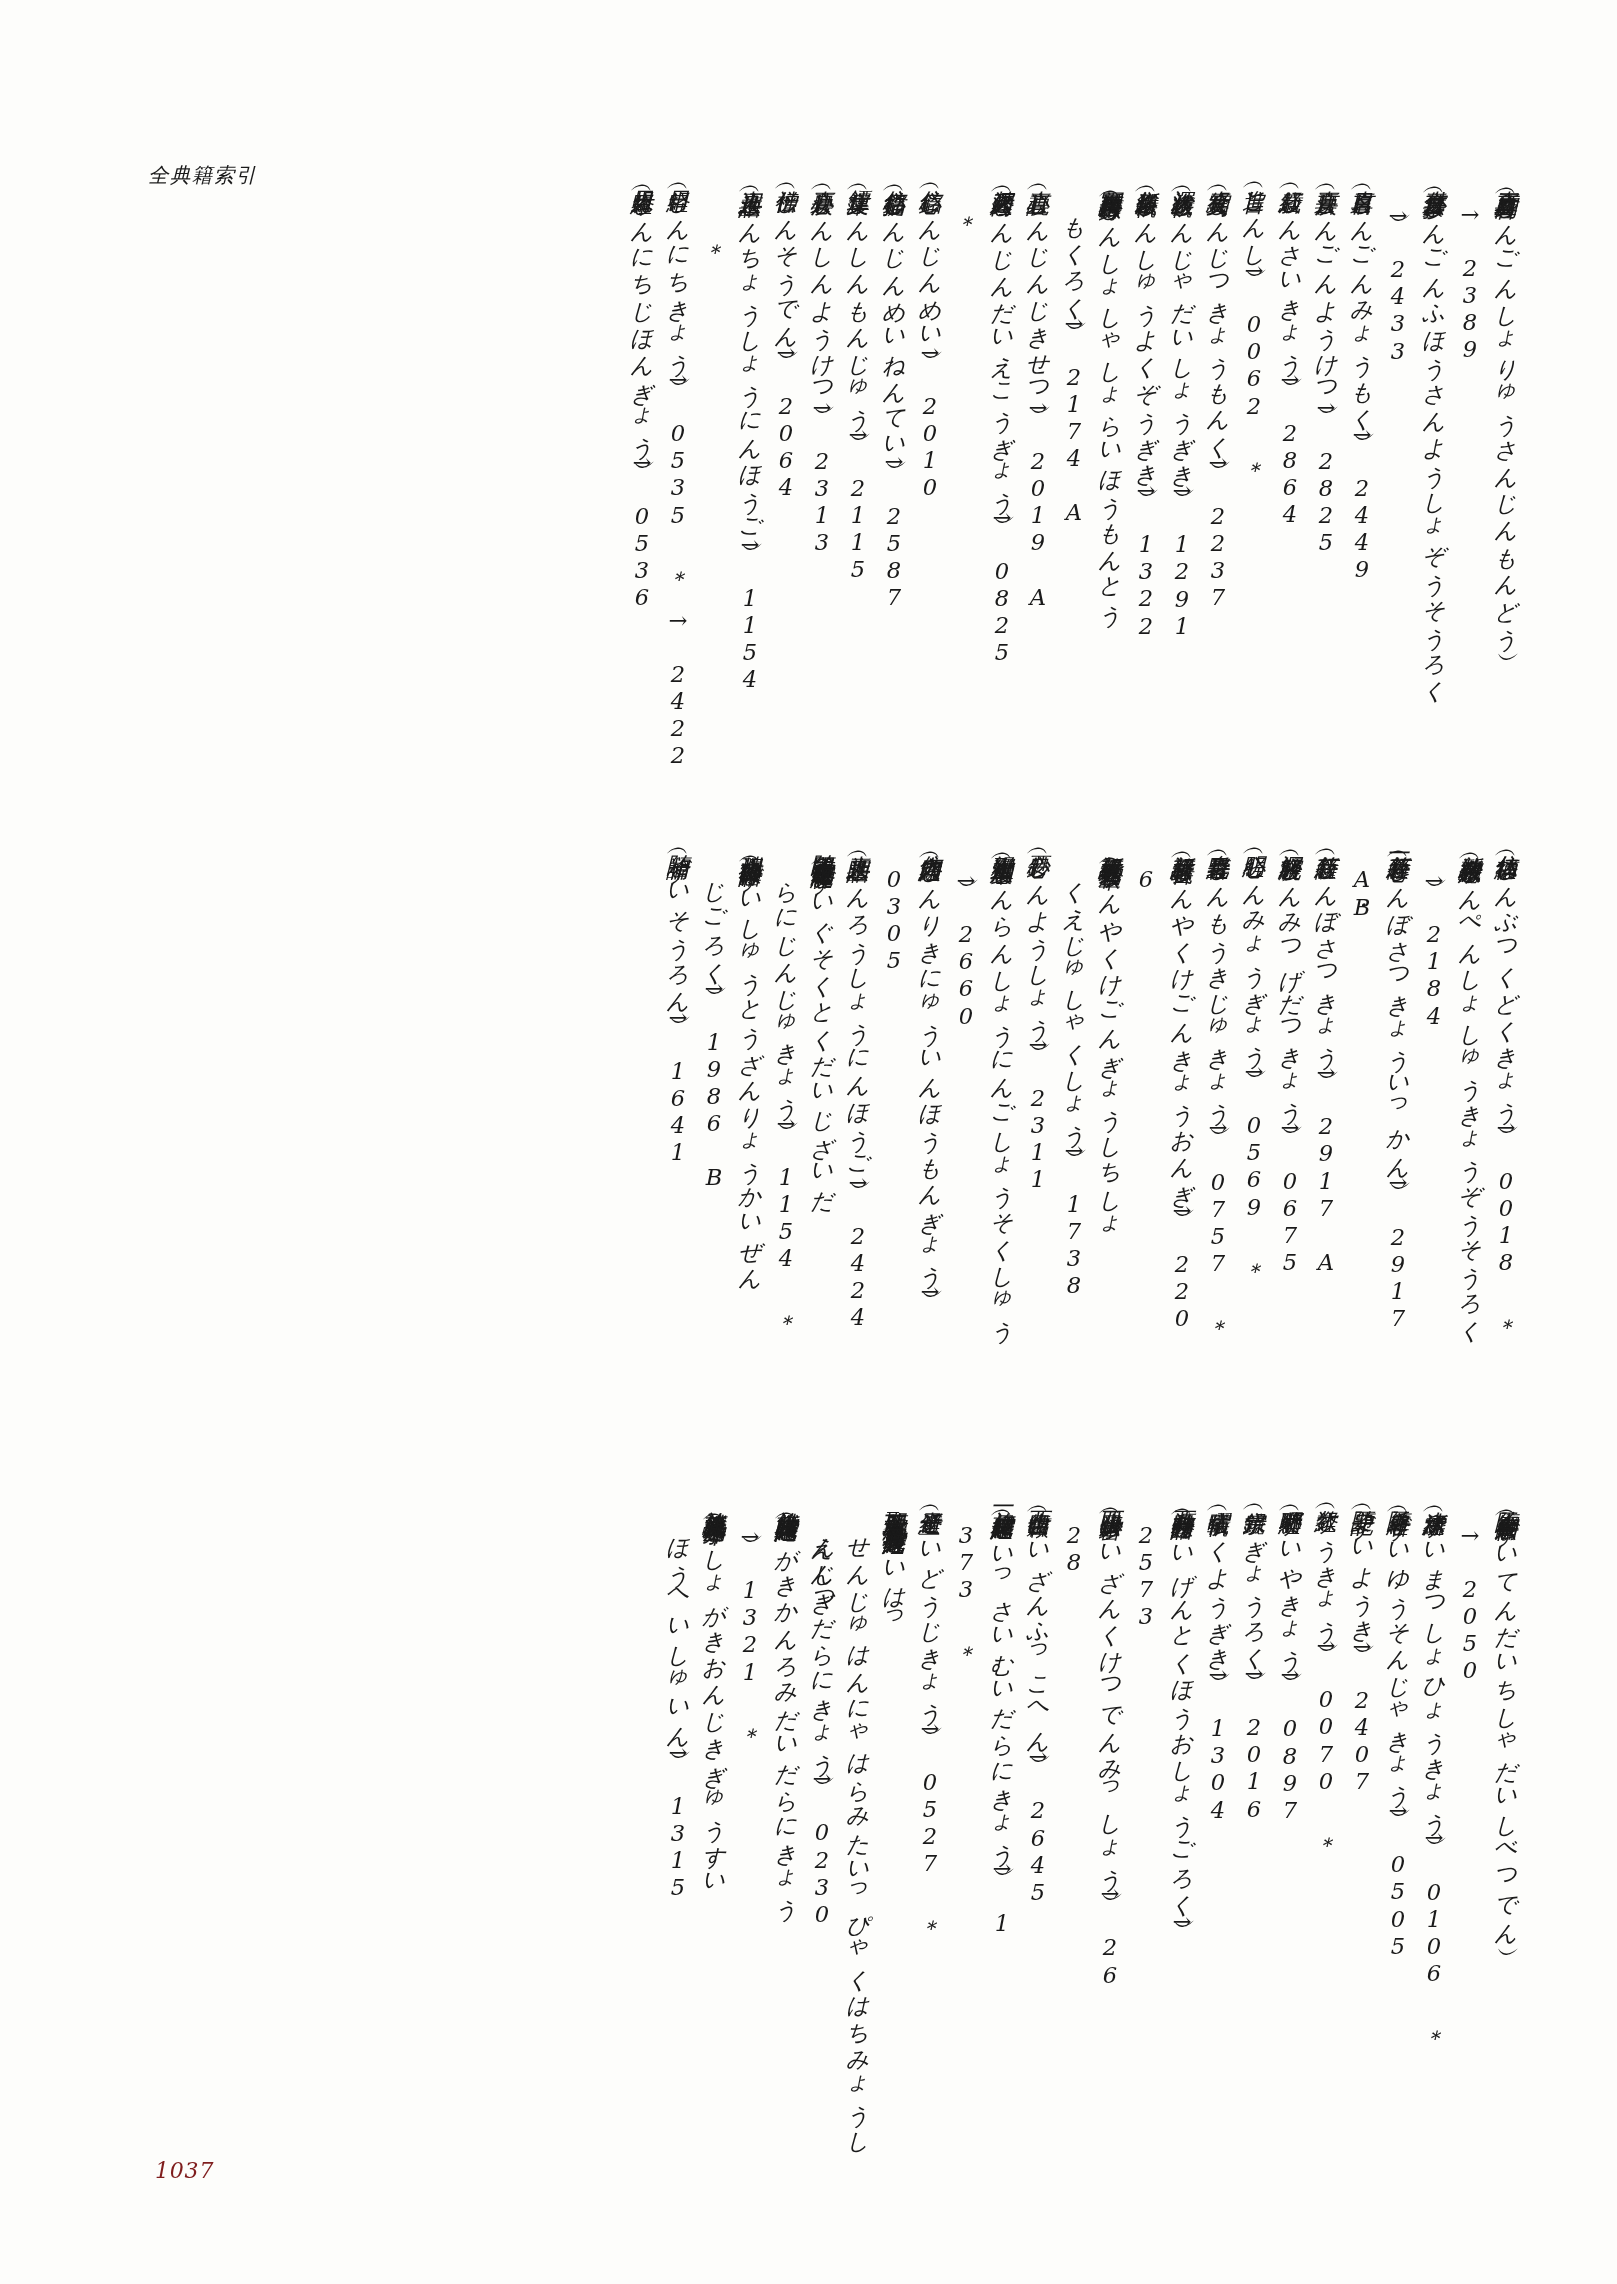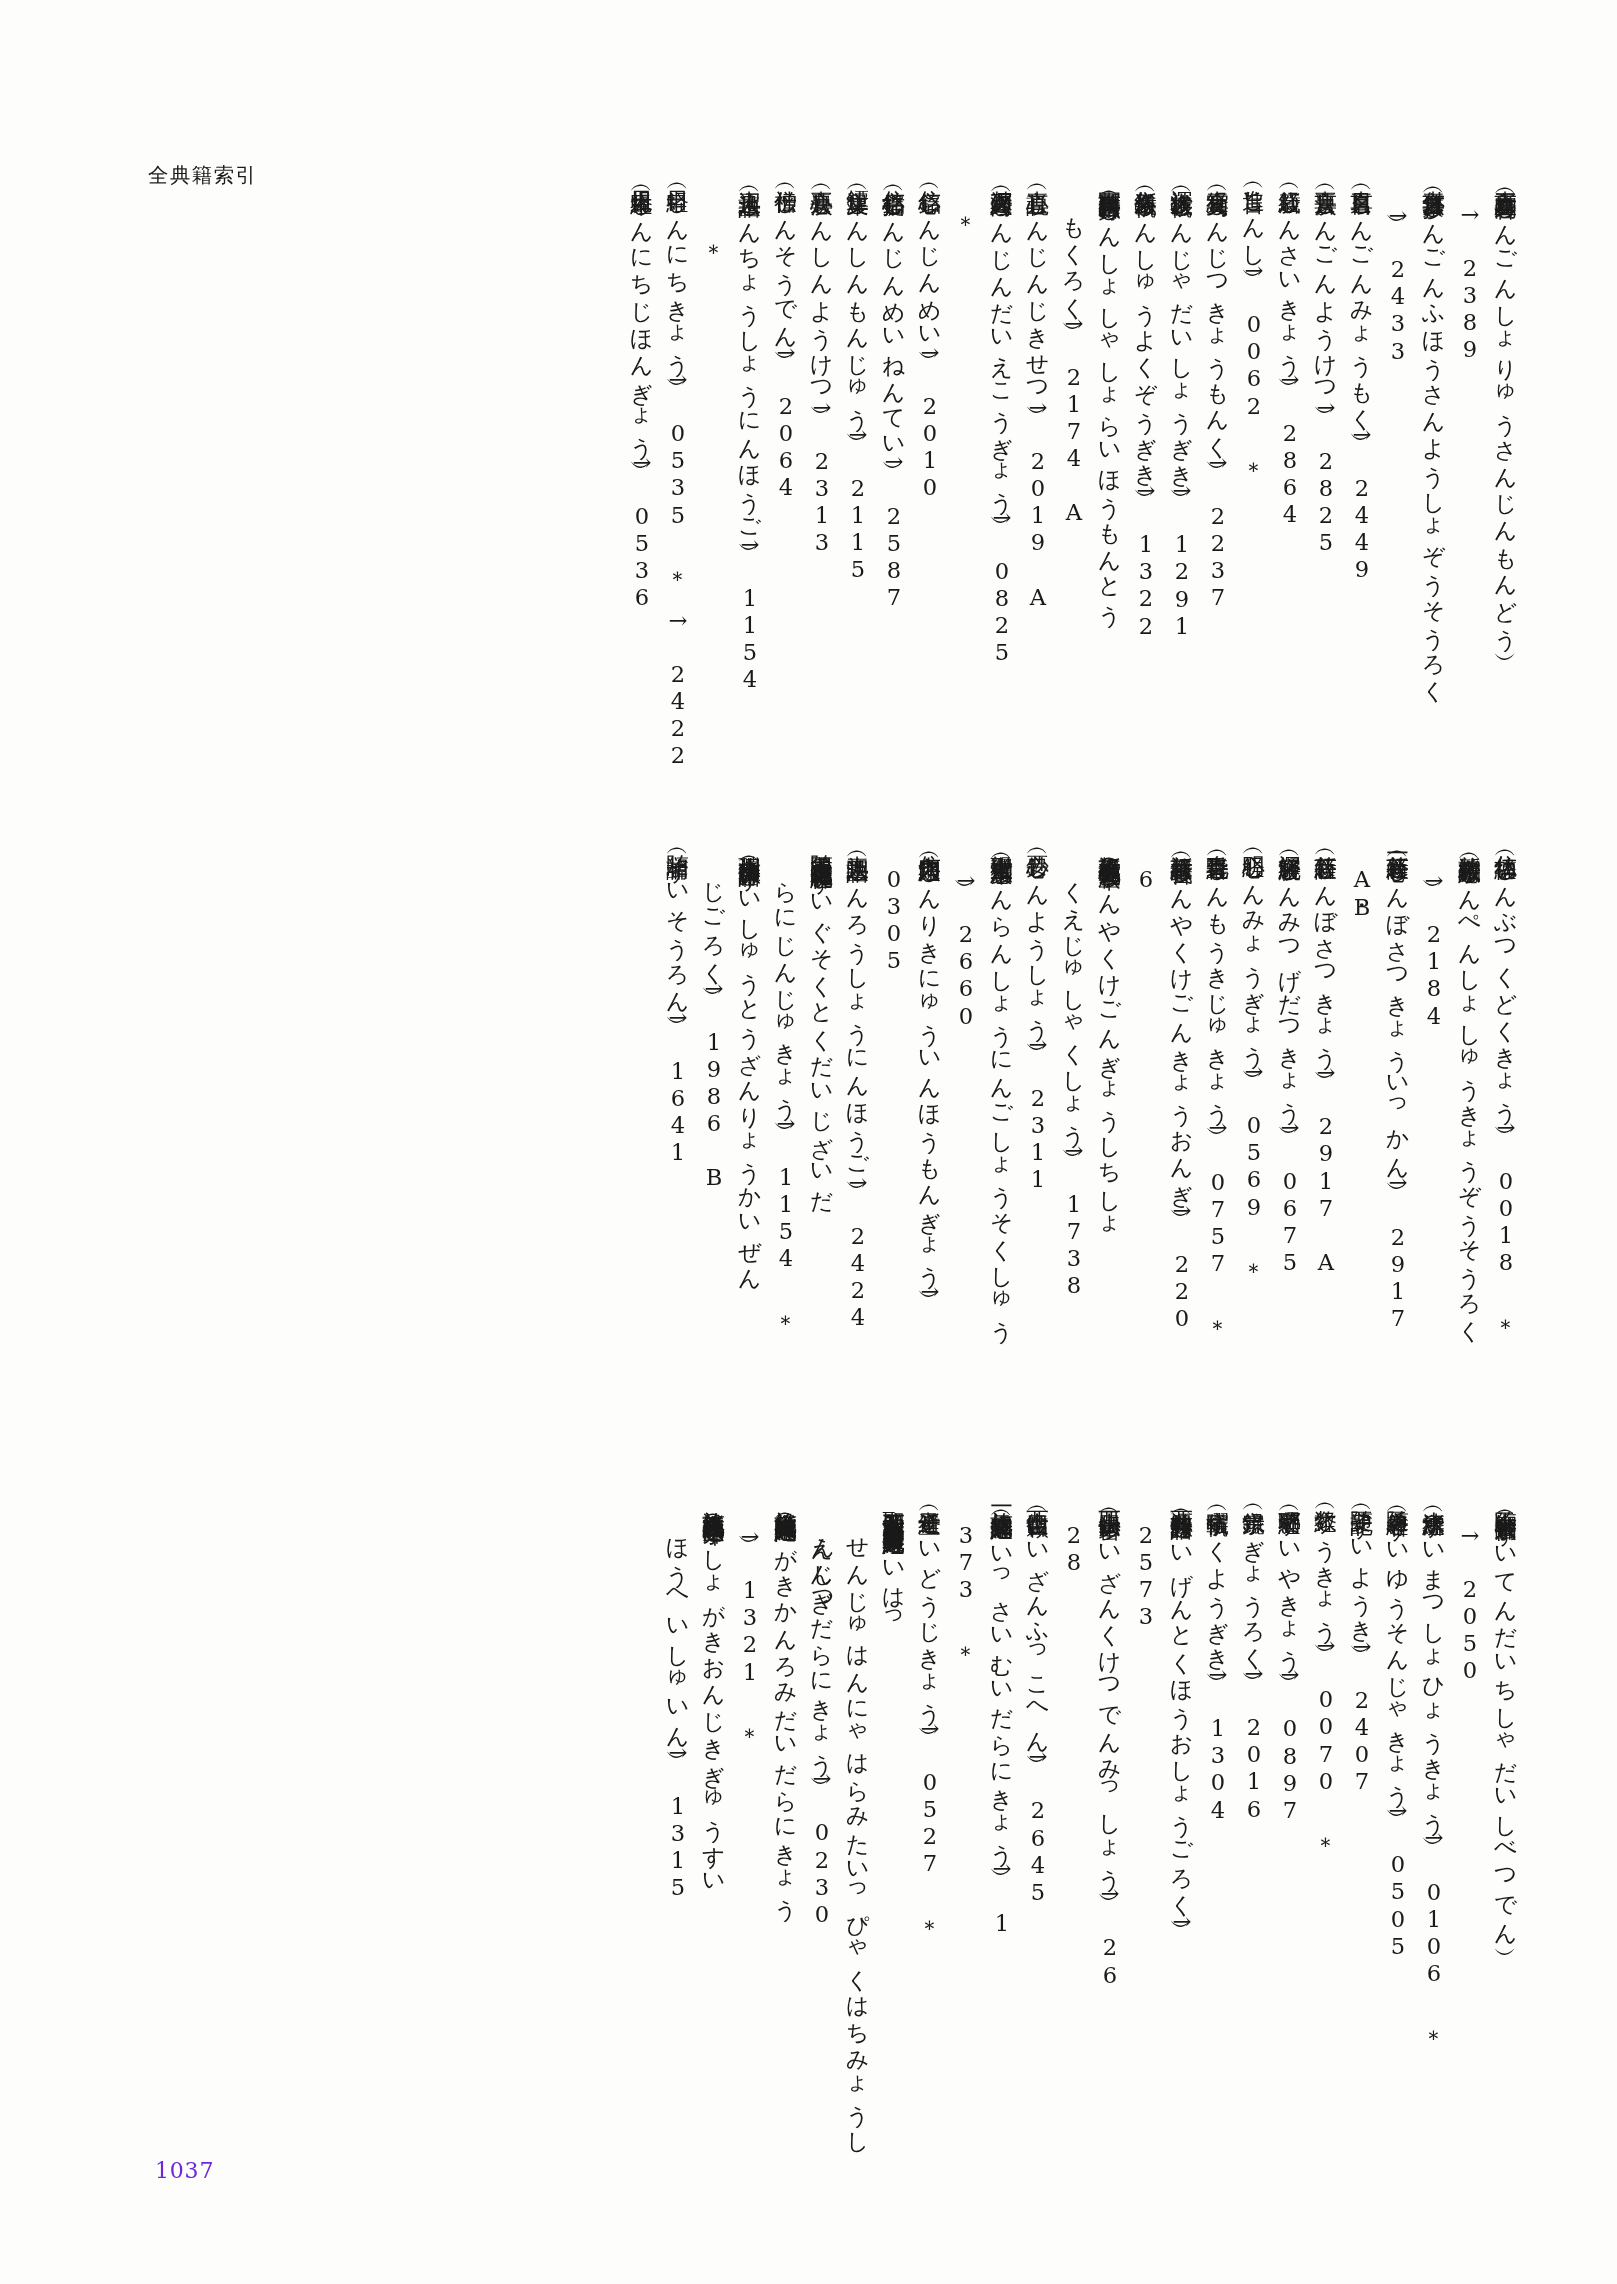--- a/index.html
+++ b/index.html
@@ -14,39 +14,40 @@
     color: #1a1a1a;
     position: relative;
     overflow: hidden;
   }
   .page {
     position: absolute;
     left: 0; top: 0;
     width: 1617px;
     height: 2284px;
     background: #fdfdfb;
+    font-style: italic;
   }
   
   .running-head {
     position: absolute;
     left: 148px;
     top: 161px;
     font-size: 20.4px;
     letter-spacing: 1.5px;
     color: #1a1a1a;
     white-space: nowrap;
   }
   
   .folio {
     position: absolute;
     left: 155px;
     top: 2158px;
     font-size: 22px;
     letter-spacing: 0.8px;
-    color: #6d28d9;
+    color: #7f1d1d;
   }
   
   .band {
     position: absolute;
     left: 90px;
     width: 1433px;
     display: flex;
     flex-direction: row-reverse;
     justify-content: flex-start;
     align-items: flex-start;

